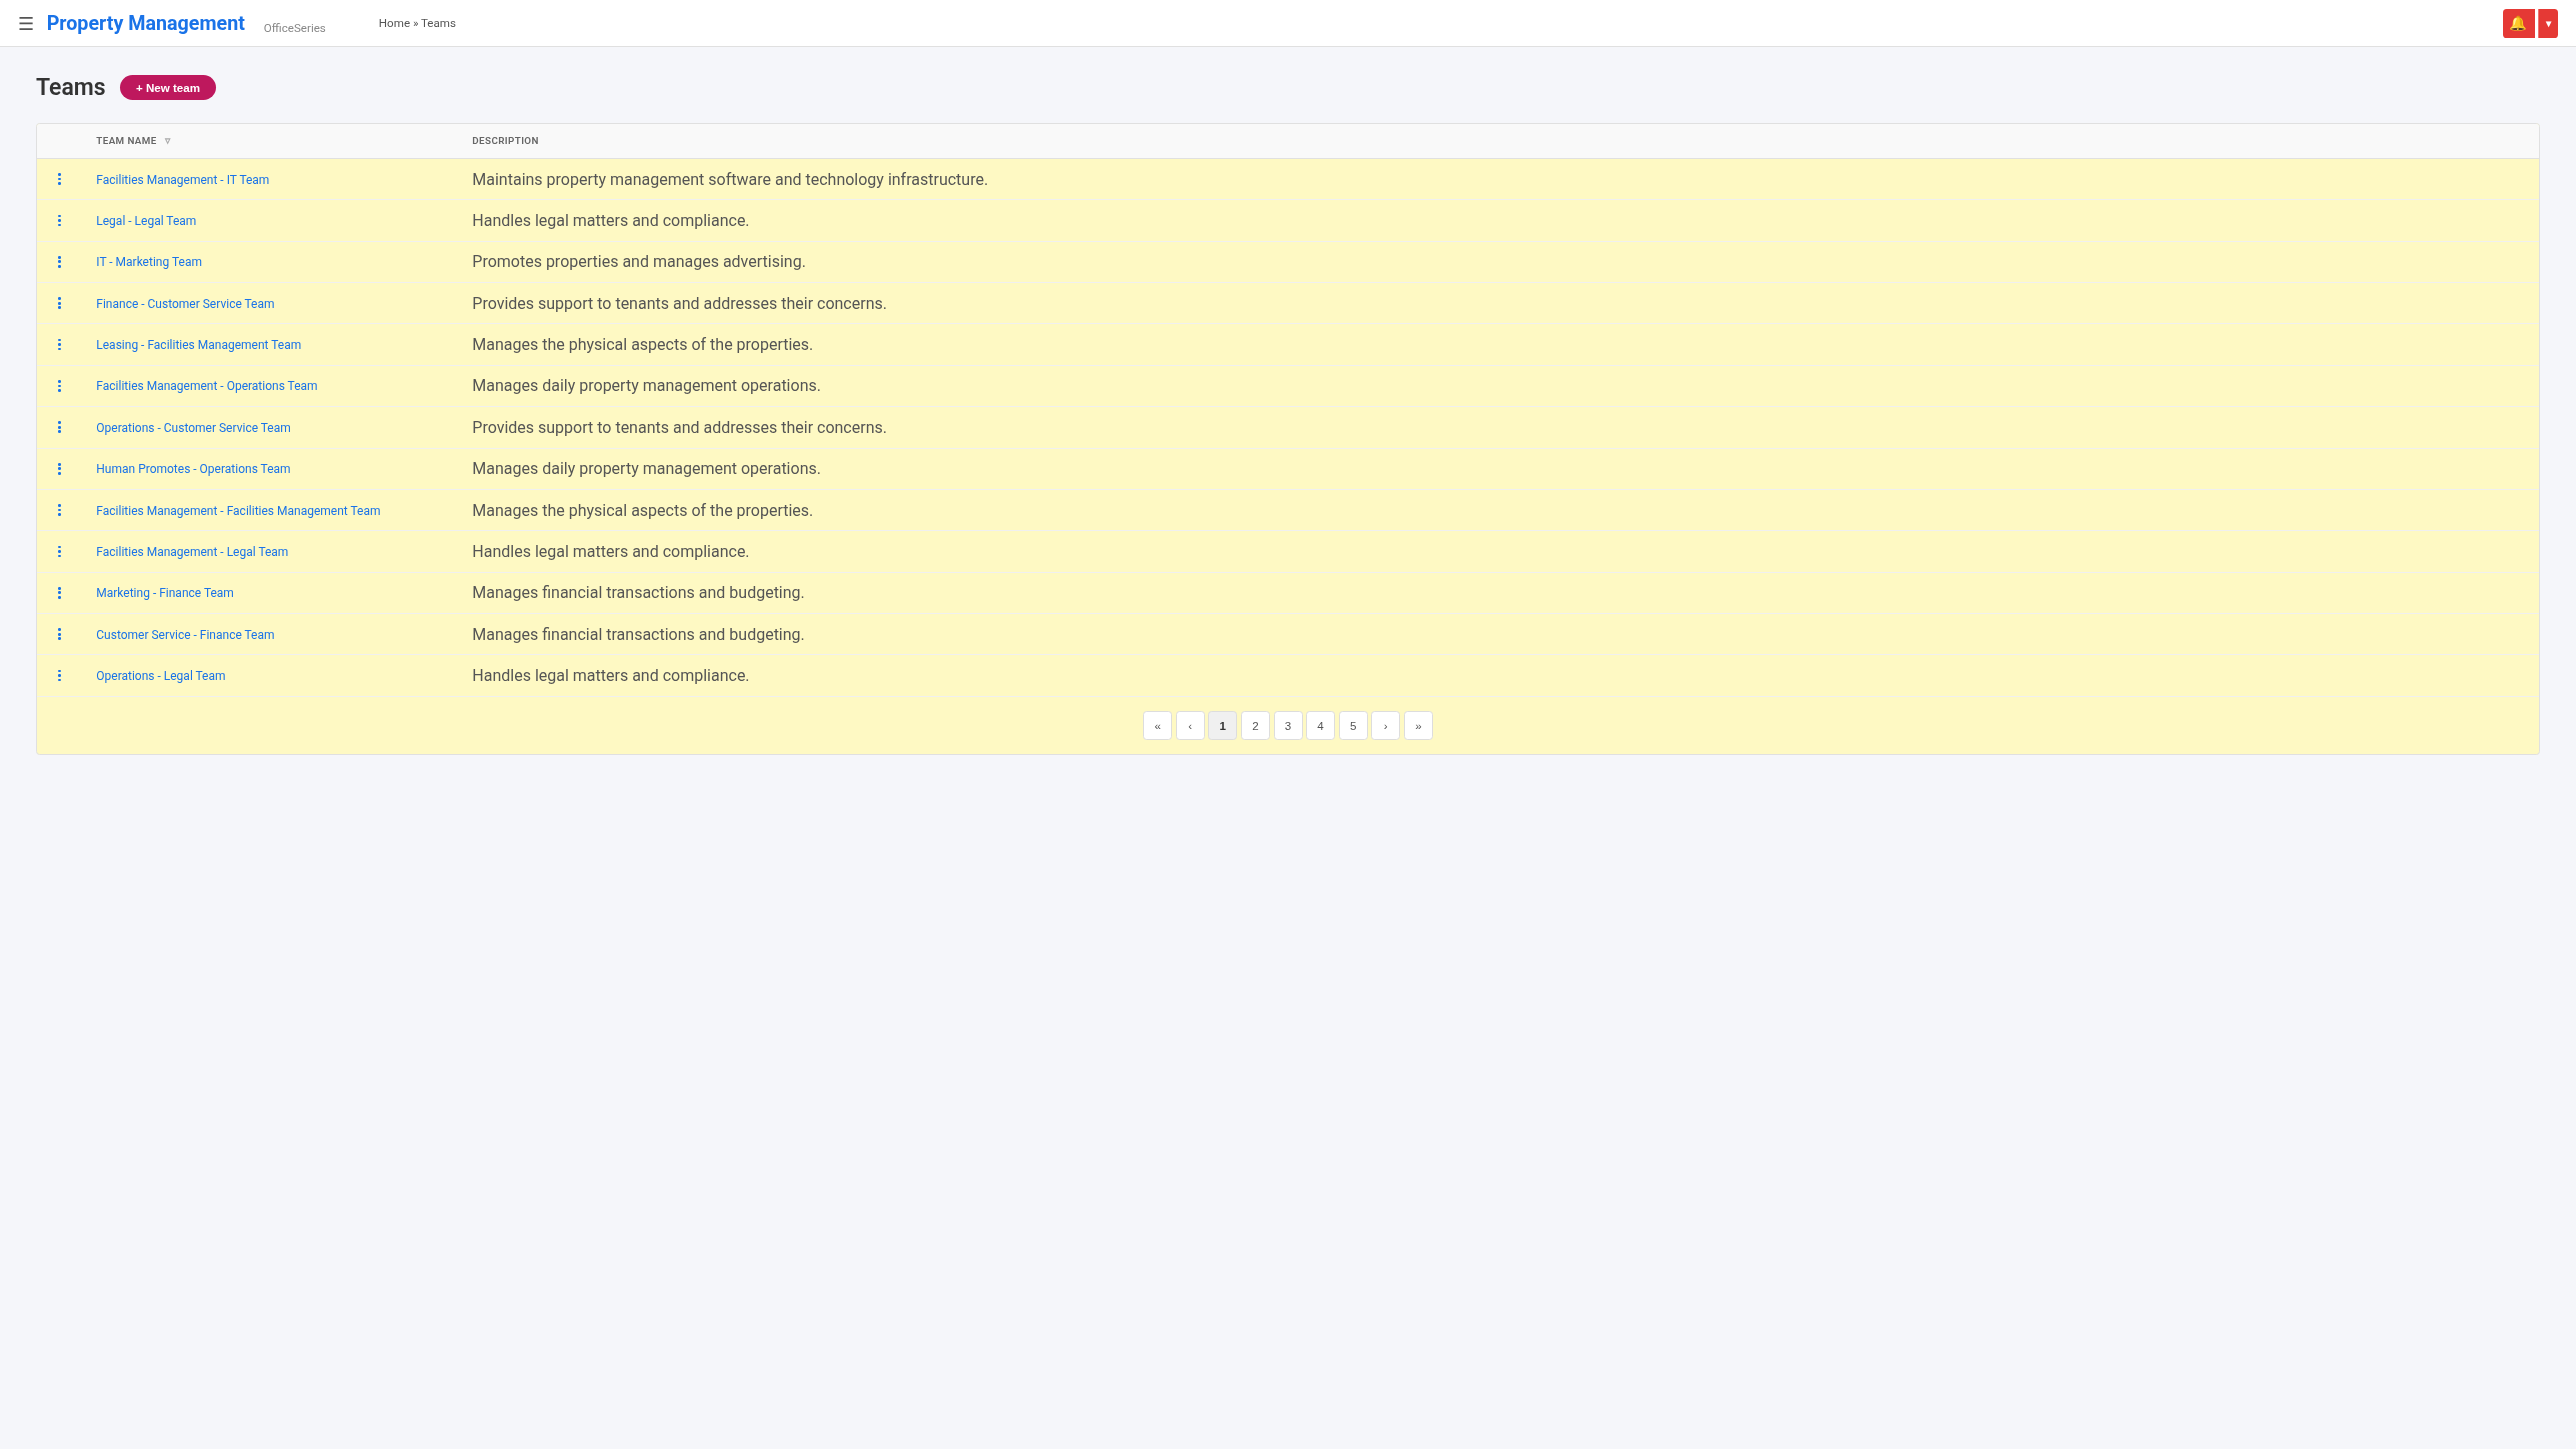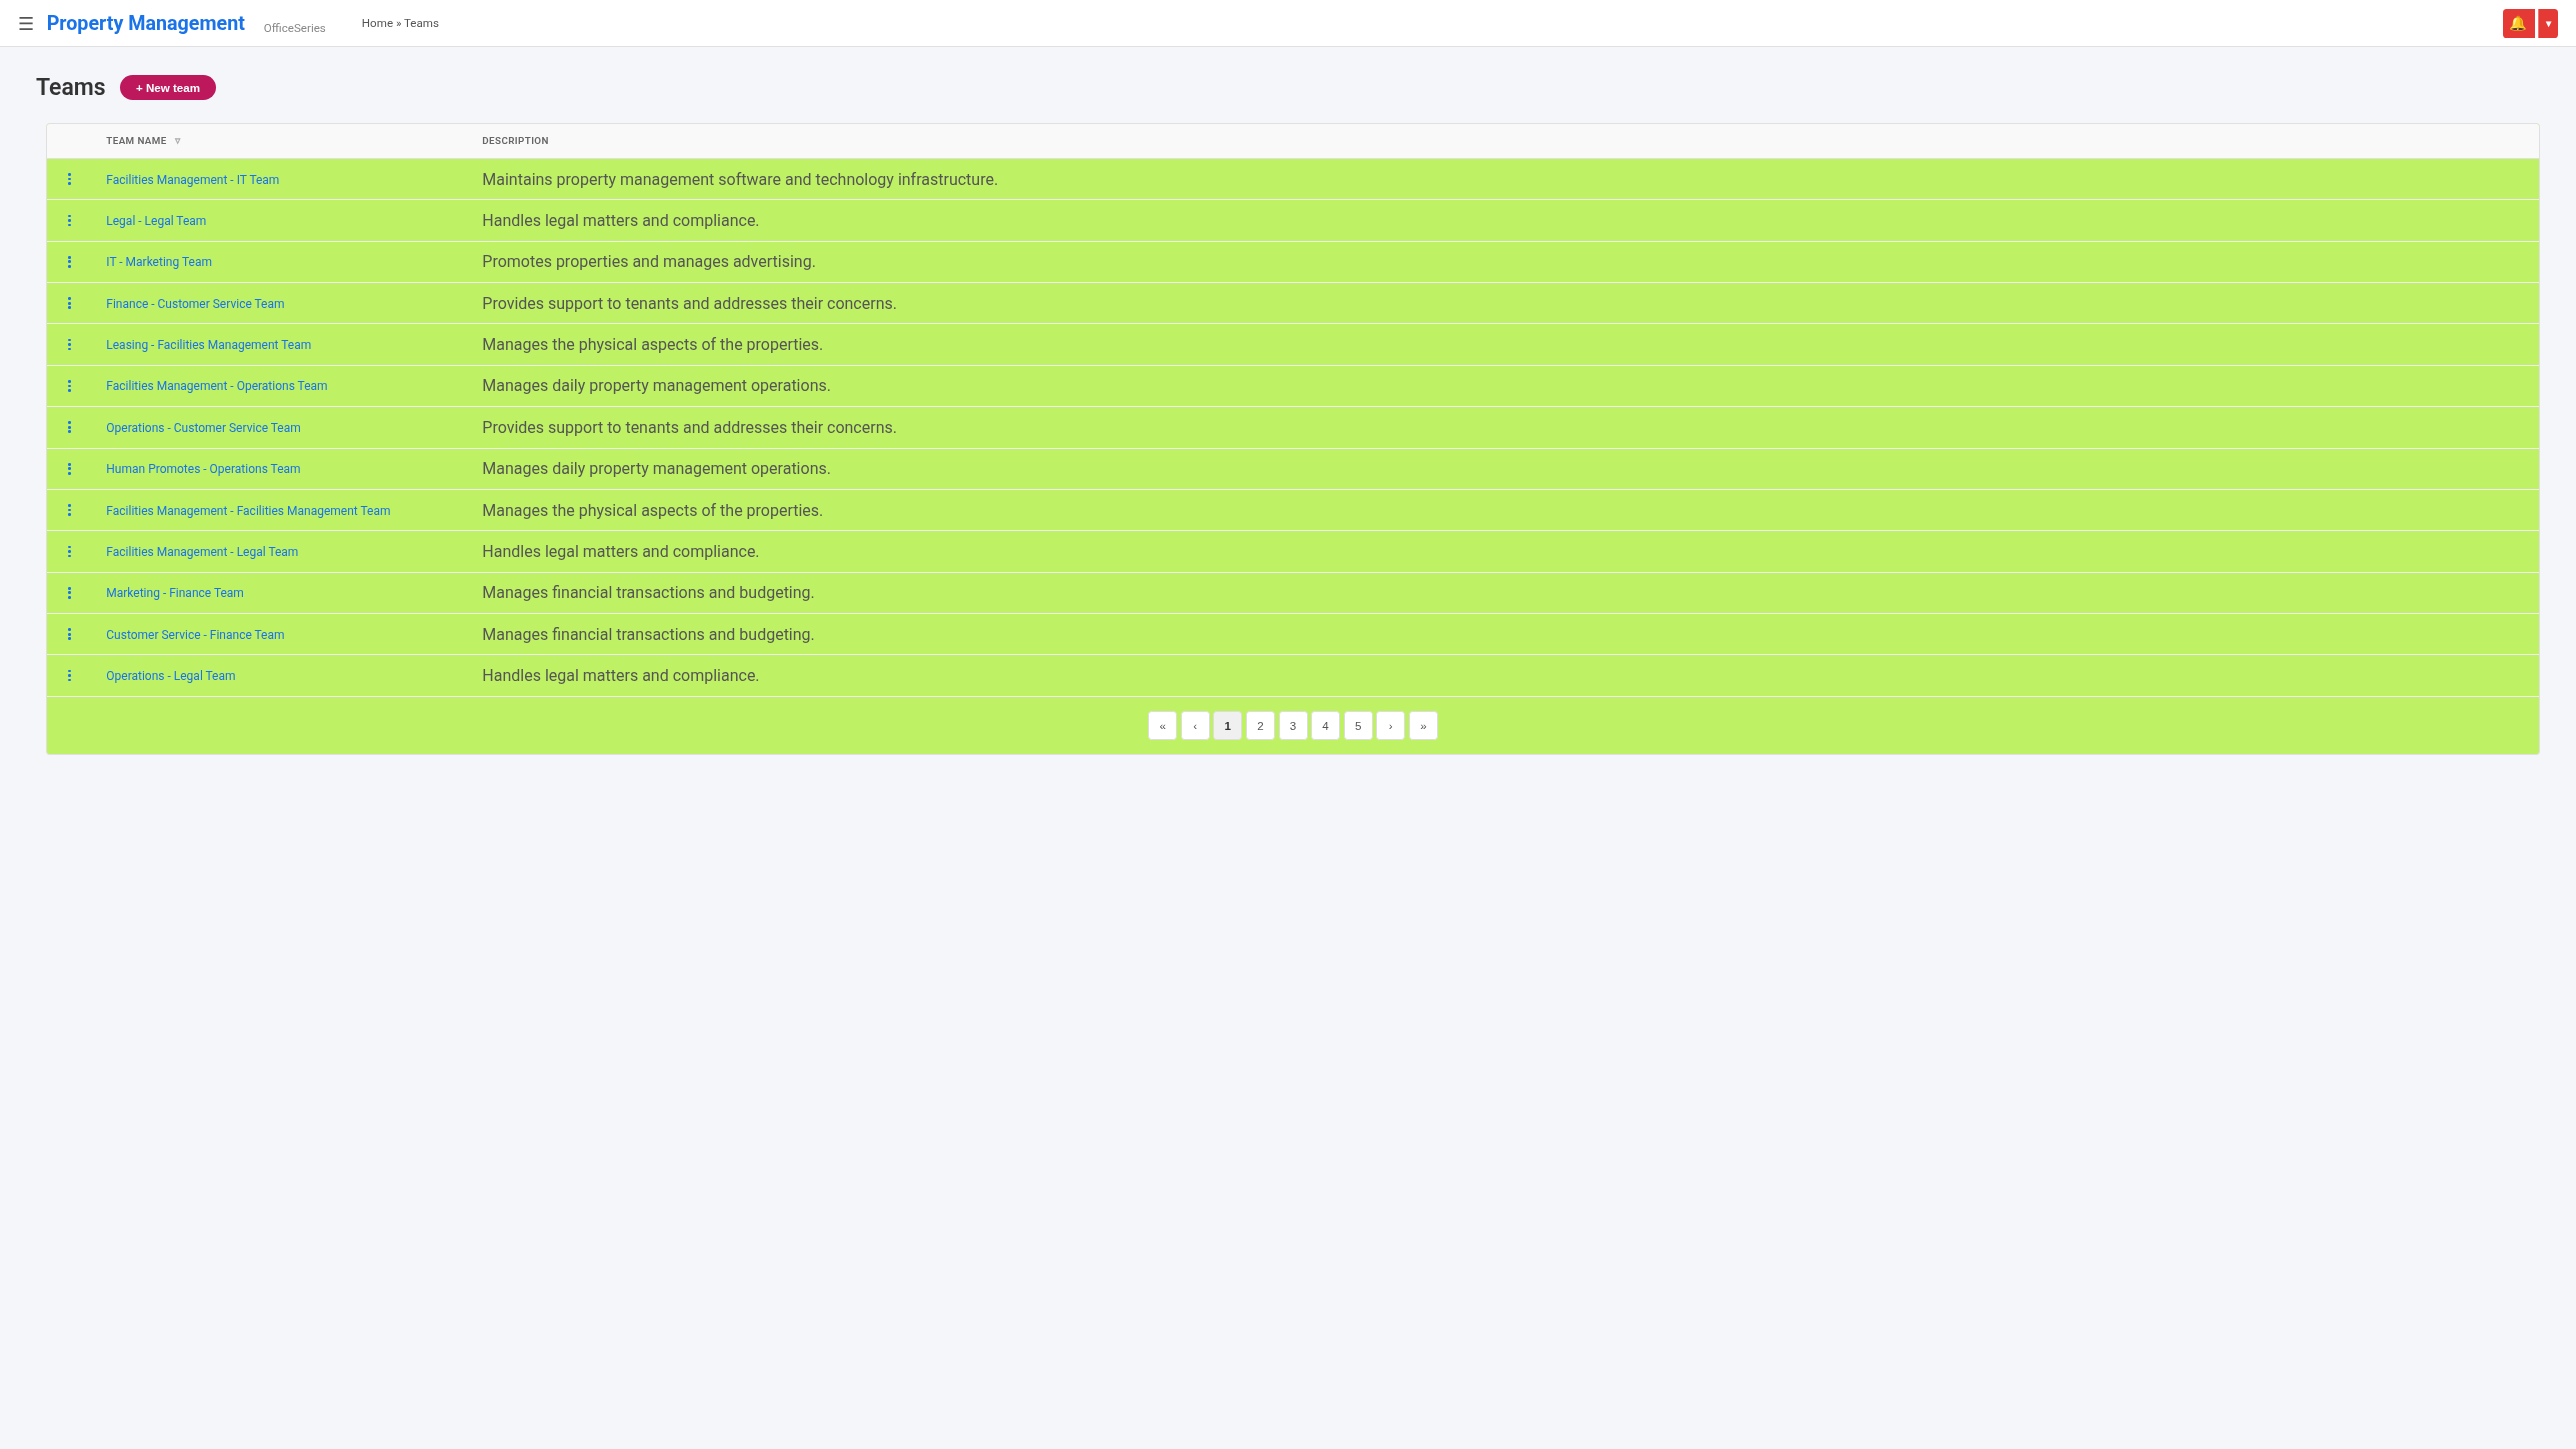--- a/index.html
+++ b/index.html
@@ -29,21 +29,21 @@
     .navbar-brand-title {
       font-size: 19.7px;
       font-weight: 700;
       color: #1a73e8;
     }
     .navbar-brand-sub {
       font-size: 11.6px;
       color: #888;
     }
     .navbar-breadcrumb {
-      margin-left: 36px;
+      margin-left: 53px;
       font-size: 11.6px;
       color: #555;
     }
     .navbar-breadcrumb a {
       color: #555;
       text-decoration: none;
     }
     .navbar-right {
       margin-left: auto;
       display: flex;
@@ -102,25 +102,24 @@
       font-size: 11.6px;
       font-weight: 700;
       cursor: pointer;
       display: flex;
       align-items: center;
       gap: 4.5px;
     }
 
     
     .table-container {
-      background: #bef264;
+      background: #fef9c3;
       border: 0.9px solid #e0e0e0;
       border-radius: 3.6px;
       overflow: hidden;
-      margin-left: 10px;
     }
     table {
       width: 100%;
       border-collapse: collapse;
     }
     thead tr {
       background: #f9f9f9;
       border-bottom: 0.9px solid #e0e0e0;
     }
     thead th {

